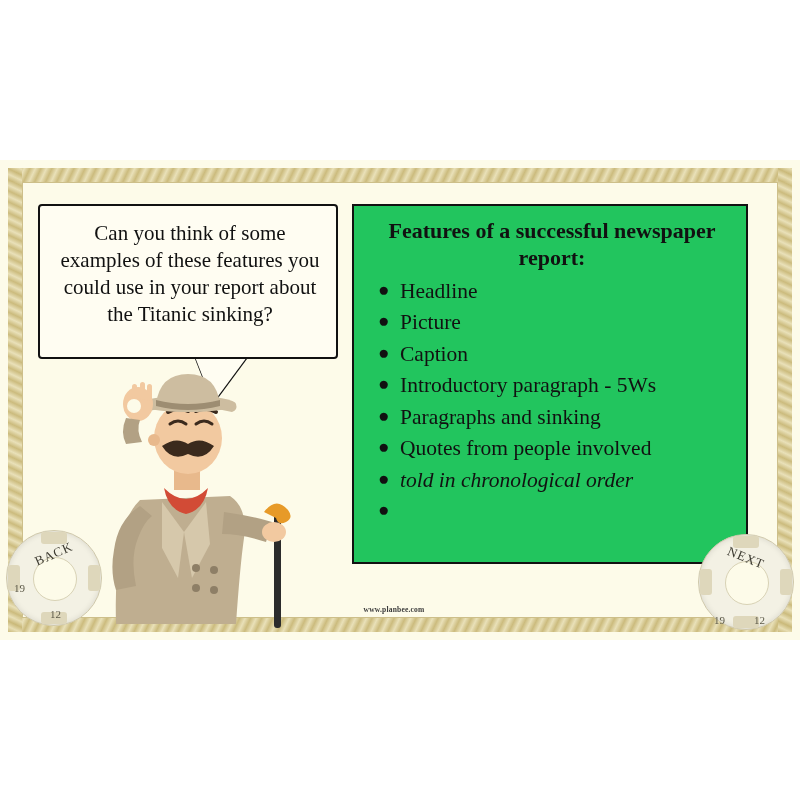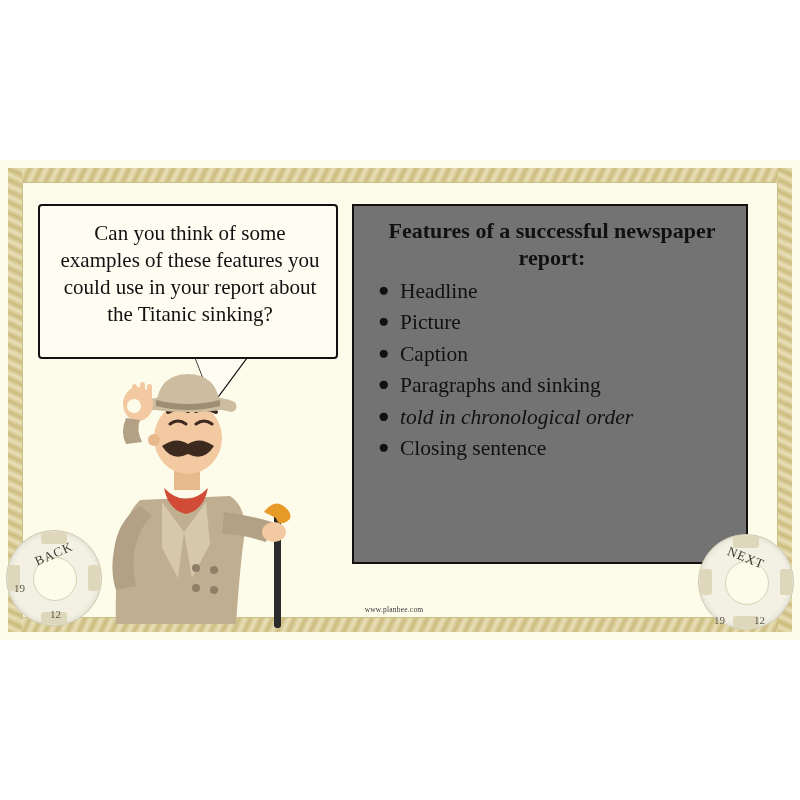--- a/index.html
+++ b/index.html
@@ -85,21 +85,21 @@
     z-index: -1;
   }
 
   
   #features-panel {
     position: absolute;
     left: 352px;
     top: 44px;
     width: 396px;
     height: 360px;
-    background: #737373;
+    background: #22c55e;
     border: 2px solid #111;
     box-sizing: border-box;
     padding: 10px 10px 6px 14px;
     color: #111;
   }
   #features-title {
     text-align: center;
     font-weight: bold;
     font-size: 22px;
     line-height: 1.22;
@@ -131,21 +131,21 @@
   }
 
   
   #footer-url {
     position: absolute;
     left: 0;
     right: 12px;
     bottom: 26px;
     text-align: center;
     font-size: 7.5px;
-    font-weight: normal;
+    font-weight: bold;
     color: #3a3a3a;
     letter-spacing: .2px;
   }
 
   
   .lifering {
     position: absolute;
     width: 96px;
     height: 96px;
     border-radius: 50%;
@@ -289,35 +289,36 @@
       <li>
         <span class="bullet">●</span>
         <span>Picture</span>
       </li>
       <li>
         <span class="bullet">●</span>
         <span>Caption</span>
       </li>
       <li>
         <span class="bullet">●</span>
+        <span>Introductory paragraph - 5Ws</span>
       </li>
       <li>
         <span class="bullet">●</span>
         <span>Paragraphs and sinking</span>
       </li>
       <li>
         <span class="bullet">●</span>
+        <span>Quotes from people involved</span>
       </li>
       <li>
         <span class="bullet">●</span>
         <span class="wrap-line">told in chronological order</span>
       </li>
       <li>
         <span class="bullet">●</span>
-        <span>Closing sentence</span>
       </li>
     </ul>
   </div>
 
   <div id="footer-url">www.planbee.com</div>
 
   <div class="lifering" id="back-ring">
     <div class="ring-outer"></div>
     <div class="tick" style="left:35px; top:2px; transform:rotate(0deg);"></div>
     <div class="tick" style="left:35px; bottom:2px;"></div>

